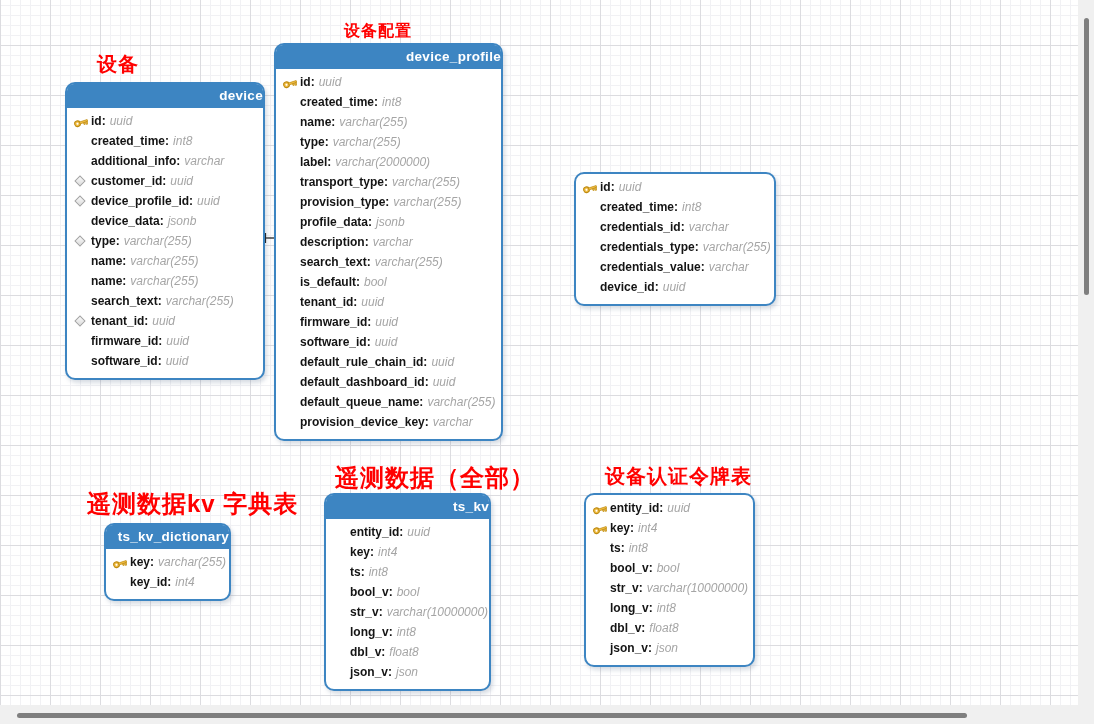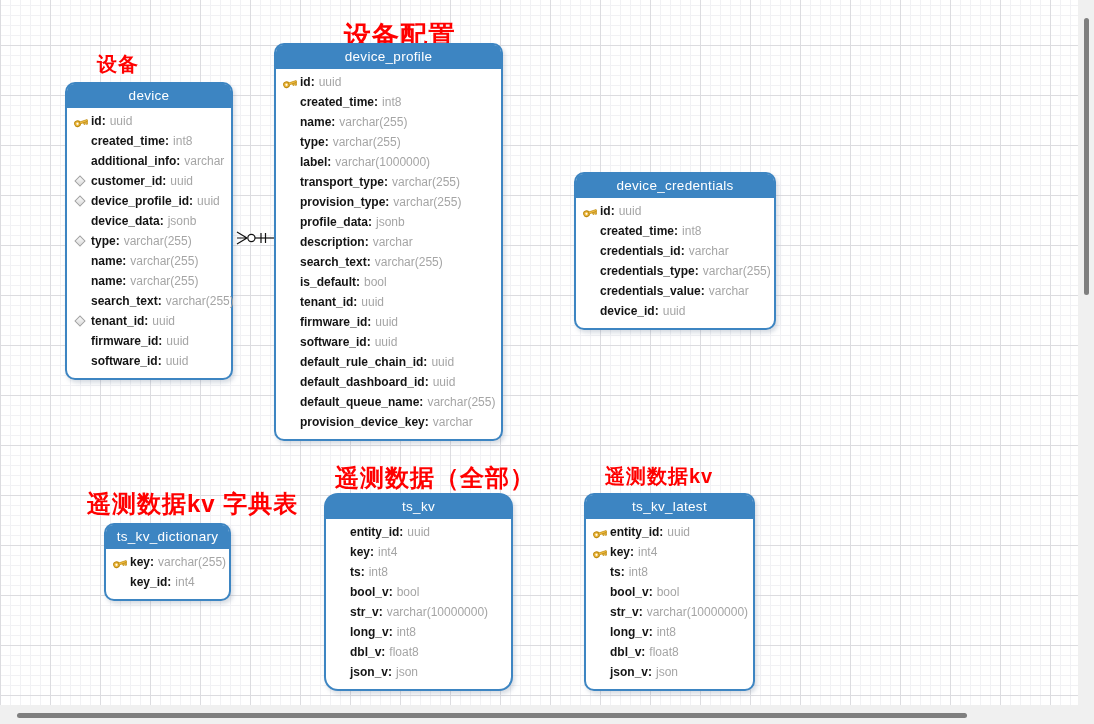--- a/index.html
+++ b/index.html
@@ -44,23 +44,23 @@
     background:#fff;
     border:2px solid var(--table-accent);
     border-radius:10px;
     box-shadow:2px 3px 4px rgba(110,130,155,0.28);
   }
   .erd-header{
     background:var(--table-accent);
     color:#fff;
     height:24px;
     line-height:24px;
-    text-align:center;
+    text-align:right;
     font-size:13.5px;
-    font-weight:400;
+    font-weight:700;
     border-radius:7px 7px 0 0;
     letter-spacing:0.3px;
   }
   .erd-body{padding:3px 18px 7px 2px;}
   .erd-row{
     height:20px;
     display:flex;
     align-items:center;
     white-space:nowrap;
     font-size:12px;
@@ -75,21 +75,21 @@
   }
   .icon-cell svg{display:block;}
   .diamond{
     width:8px;height:8px;
     transform:rotate(45deg);
     background:linear-gradient(135deg,#fafafa,#dcdcdc);
     border:1px solid #a3a3a3;
     display:inline-block;
   }
   .col-name{font-weight:600;color:#141414;}
-  .col-type{color:var(--column-type-gray);margin-left:4px;}
+  .col-type{color:var(--column-type-gray);margin-left:4px;font-style:italic;}
 
   #relationship-connector{position:absolute;left:236px;top:230px;}
 
   .scroll-track-v{
     position:absolute;right:0;top:0;width:16px;height:724px;
     background:var(--scrollbar-track);
   }
   .scroll-track-h{
     position:absolute;left:0;top:705px;width:1094px;height:19px;
     background:var(--scrollbar-track);
@@ -111,21 +111,21 @@
   <svg id="relationship-connector" width="40" height="16" viewBox="0 0 40 16">
     <g stroke="#111" stroke-width="1.2" fill="none">
       <path d="M1 2 L11 8 M1 8 L11 8 M1 14 L11 8"></path>
       <circle cx="15.4" cy="8" r="3.6" fill="#ffffff"></circle>
       <path d="M19 8 L39 8"></path>
       <path d="M25 3 L25 13 M29.5 3 L29.5 13"></path>
     </g>
   </svg>
 
 <div class="cn-caption" style="left: 97px; top: 53px; font-size: 20px; text-align: center;">设备</div>
-    <div class="erd-table" style="left: 65px; top: 82px; width: 168px;">
+    <div class="erd-table" style="left: 65px; top: 82px; width: 200px;">
       <div class="erd-header">device</div>
       <div class="erd-body">
         <div class="erd-row">
           <span class="icon-cell">
             <svg width="15" height="15" viewBox="0 0 16 16">
               <g transform="rotate(-18 8 8)">
                 <circle cx="4.2" cy="9.3" r="3" fill="#f2be45" stroke="#bd8a10" stroke-width="1.1"></circle>
                 <circle cx="4.2" cy="9.3" r="1.1" fill="#ffffff"></circle>
                 <rect x="6.6" y="8.2" width="8.8" height="2.1" fill="#f2be45" stroke="#bd8a10" stroke-width="0.7"></rect>
                 <rect x="10.6" y="10.2" width="1.5" height="2.1" fill="#f2be45" stroke="#bd8a10" stroke-width="0.7"></rect>
@@ -199,21 +199,21 @@
           <span class="col-name">firmware_id:</span>
           <span class="col-type">uuid</span>
         </div>
         <div class="erd-row">
           <span class="icon-cell"></span>
           <span class="col-name">software_id:</span>
           <span class="col-type">uuid</span>
         </div>
       </div>
     </div>
-    <div class="cn-caption" style="left: 344px; top: 22px; font-size: 27px;">设备配置</div>
+    <div class="cn-caption" style="left: 344px; top: 22px; font-size: 16px;">设备配置</div>
     <div class="erd-table" style="left: 274px; top: 43px; width: 229px;">
       <div class="erd-header">device_profile</div>
       <div class="erd-body">
         <div class="erd-row">
           <span class="icon-cell">
             <svg width="15" height="15" viewBox="0 0 16 16">
               <g transform="rotate(-18 8 8)">
                 <circle cx="4.2" cy="9.3" r="3" fill="#f2be45" stroke="#bd8a10" stroke-width="1.1"></circle>
                 <circle cx="4.2" cy="9.3" r="1.1" fill="#ffffff"></circle>
                 <rect x="6.6" y="8.2" width="8.8" height="2.1" fill="#f2be45" stroke="#bd8a10" stroke-width="0.7"></rect>
@@ -236,21 +236,21 @@
           <span class="col-type">varchar(255)</span>
         </div>
         <div class="erd-row">
           <span class="icon-cell"></span>
           <span class="col-name">type:</span>
           <span class="col-type">varchar(255)</span>
         </div>
         <div class="erd-row">
           <span class="icon-cell"></span>
           <span class="col-name">label:</span>
-          <span class="col-type">varchar(1000000)</span>
+          <span class="col-type">varchar(2000000)</span>
         </div>
         <div class="erd-row">
           <span class="icon-cell"></span>
           <span class="col-name">transport_type:</span>
           <span class="col-type">varchar(255)</span>
         </div>
         <div class="erd-row">
           <span class="icon-cell"></span>
           <span class="col-name">provision_type:</span>
           <span class="col-type">varchar(255)</span>
@@ -306,21 +306,20 @@
           <span class="col-type">varchar(255)</span>
         </div>
         <div class="erd-row">
           <span class="icon-cell"></span>
           <span class="col-name">provision_device_key:</span>
           <span class="col-type">varchar</span>
         </div>
       </div>
     </div>
     <div class="erd-table" style="left: 574px; top: 172px; width: 202px;">
-      <div class="erd-header">device_credentials</div>
       <div class="erd-body">
         <div class="erd-row">
           <span class="icon-cell">
             <svg width="15" height="15" viewBox="0 0 16 16">
               <g transform="rotate(-18 8 8)">
                 <circle cx="4.2" cy="9.3" r="3" fill="#f2be45" stroke="#bd8a10" stroke-width="1.1"></circle>
                 <circle cx="4.2" cy="9.3" r="1.1" fill="#ffffff"></circle>
                 <rect x="6.6" y="8.2" width="8.8" height="2.1" fill="#f2be45" stroke="#bd8a10" stroke-width="0.7"></rect>
                 <rect x="10.6" y="10.2" width="1.5" height="2.1" fill="#f2be45" stroke="#bd8a10" stroke-width="0.7"></rect>
                 <rect x="13.1" y="10.2" width="1.6" height="2.7" fill="#f2be45" stroke="#bd8a10" stroke-width="0.7"></rect>
@@ -351,21 +350,21 @@
           <span class="col-type">varchar</span>
         </div>
         <div class="erd-row">
           <span class="icon-cell"></span>
           <span class="col-name">device_id:</span>
           <span class="col-type">uuid</span>
         </div>
       </div>
     </div>
     <div class="cn-caption" style="left: 335px; top: 465px; font-size: 24px;">遥测数据（全部）</div>
-    <div class="erd-table" style="left: 324px; top: 493px; width: 189px; border-radius: 14px;">
+    <div class="erd-table" style="left: 324px; top: 493px; width: 167px;">
       <div class="erd-header">ts_kv</div>
       <div class="erd-body">
         <div class="erd-row">
           <span class="icon-cell"></span>
           <span class="col-name">entity_id:</span>
           <span class="col-type">uuid</span>
         </div>
         <div class="erd-row">
           <span class="icon-cell"></span>
           <span class="col-name">key:</span>
@@ -396,23 +395,22 @@
           <span class="col-name">dbl_v:</span>
           <span class="col-type">float8</span>
         </div>
         <div class="erd-row">
           <span class="icon-cell"></span>
           <span class="col-name">json_v:</span>
           <span class="col-type">json</span>
         </div>
       </div>
     </div>
-    <div class="cn-caption" style="left: 605px; top: 465px; font-size: 20px;">遥测数据kv</div>
+    <div class="cn-caption" style="left: 605px; top: 465px; font-size: 20px;">设备认证令牌表</div>
     <div class="erd-table" style="left: 584px; top: 493px; width: 171px;">
-      <div class="erd-header">ts_kv_latest</div>
       <div class="erd-body">
         <div class="erd-row">
           <span class="icon-cell">
             <svg width="15" height="15" viewBox="0 0 16 16">
               <g transform="rotate(-18 8 8)">
                 <circle cx="4.2" cy="9.3" r="3" fill="#f2be45" stroke="#bd8a10" stroke-width="1.1"></circle>
                 <circle cx="4.2" cy="9.3" r="1.1" fill="#ffffff"></circle>
                 <rect x="6.6" y="8.2" width="8.8" height="2.1" fill="#f2be45" stroke="#bd8a10" stroke-width="0.7"></rect>
                 <rect x="10.6" y="10.2" width="1.5" height="2.1" fill="#f2be45" stroke="#bd8a10" stroke-width="0.7"></rect>
                 <rect x="13.1" y="10.2" width="1.6" height="2.7" fill="#f2be45" stroke="#bd8a10" stroke-width="0.7"></rect>

